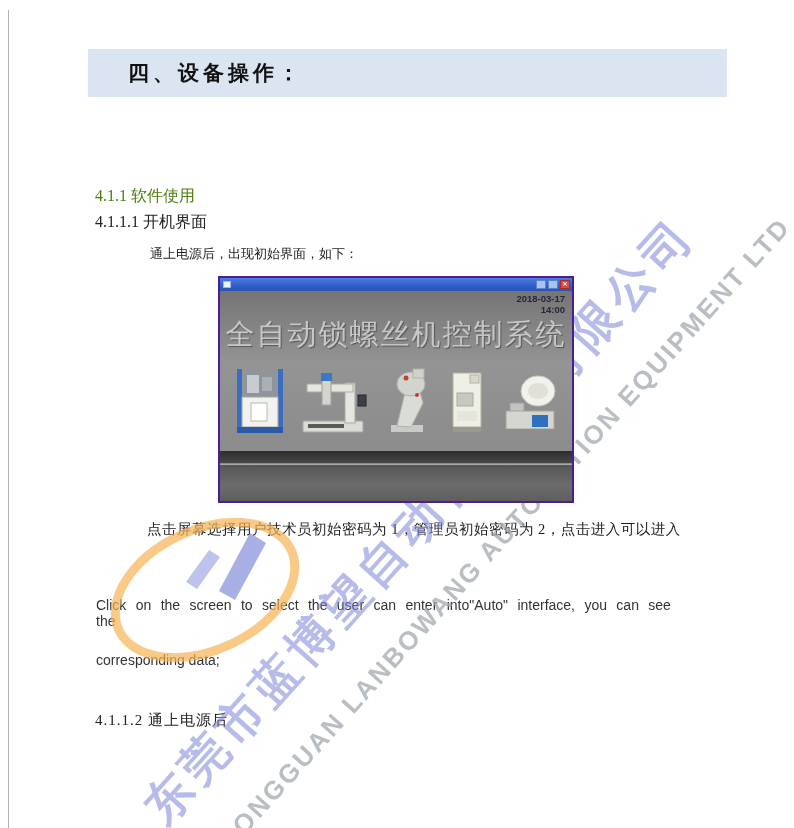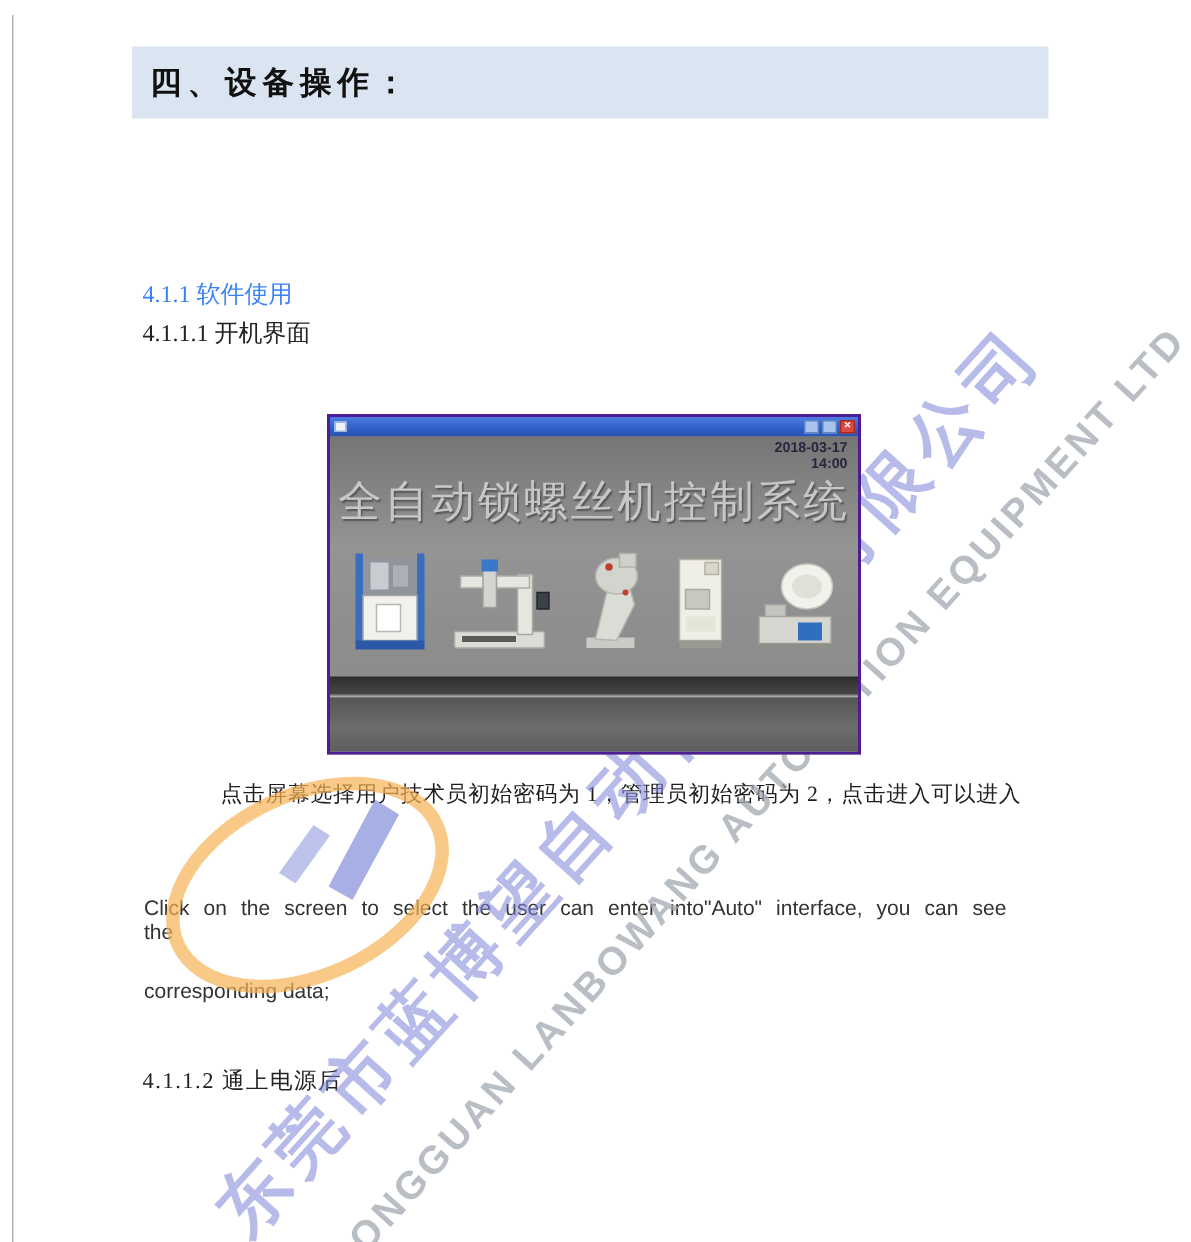--- a/index.html
+++ b/index.html
@@ -6,28 +6,28 @@
   .page{
     position:relative;width:794px;height:828px;background:#fff;overflow:hidden;
     font-family:"Liberation Serif", serif;color:#2b2b2b;
   }
   .page-edge-left{
     position:absolute;left:8px;top:10px;width:1px;height:818px;background:#b3b3b3;
   }
   
   .doc{position:absolute;inset:0;z-index:1;}
   .banner{
-    position:absolute;left:88px;top:31px;width:611px;height:48px;
-    background:#dbe5f1;display:flex;align-items:center;
+    position:absolute;left:88px;top:49px;width:611px;height:48px;
+    background:#dbe5f1;display:flex;align-items:center;padding-left:28px;
   }
   .banner-title{
     padding-left:12px;font-size:21px;font-weight:bold;letter-spacing:4px;color:#111;
   }
   .h41{position:absolute;left:95px;top:126px;font-size:19px;font-weight:bold;color:#111;letter-spacing:1px;}
-  .h411{position:absolute;left:95px;top:186px;font-size:16px;color:#3b82f6;}
+  .h411{position:absolute;left:95px;top:186px;font-size:16px;color:#4d7c0f;}
   .h4111{position:absolute;left:95px;top:212px;font-size:16px;color:#222;}
   .intro{position:absolute;left:150px;top:245px;font-size:13px;color:#222;}
   .cn1{position:absolute;left:117px;top:520px;font-size:14.5px;color:#1d1d1d;letter-spacing:0.5px;margin-left:30px;}
   .cn2{position:absolute;left:147px;top:558px;font-size:14.5px;color:#1d1d1d;letter-spacing:0.5px;}
   .en1{position:absolute;left:96px;top:597px;width:600px;font-family:"Liberation Sans",sans-serif;
        font-size:14px;color:#333;word-spacing:5.5px;}
   .en2{position:absolute;left:96px;top:636px;font-family:"Liberation Sans",sans-serif;font-size:14px;color:#333;margin-top:16px;}
   .h4112{position:absolute;left:95px;top:711px;font-size:15px;color:#222;letter-spacing:1px;}
 
   
@@ -89,20 +89,21 @@
 
 <div class="page">
   <div class="page-edge-left"></div>
 
   <div class="doc">
     <div class="banner">
       <span class="banner-title">四、设备操作：</span>
     </div>
     <div class="h411">4.1.1 软件使用</div>
     <div class="h4111">4.1.1.1 开机界面</div>
+    <div class="intro">通上电源后，出现初始界面，如下：</div>
     <div class="cn1">点击屏幕选择用户技术员初始密码为 1，管理员初始密码为 2，点击进入可以进入</div>
     <div class="en1">Click on the screen to select the user can enter into"Auto" interface, you can see the</div>
     <div class="en2">corresponding data;</div>
     <div class="h4112">4.1.1.2 通上电源后</div>
   </div>
 
   <div class="wm-layer">
     <svg class="wm-logo" width="270" height="210" viewBox="0 0 270 210">
       <ellipse cx="120" cy="85" rx="95" ry="60" fill="none" stroke="rgba(246,178,86,0.7)" stroke-width="9" transform="rotate(-25 120 85)"></ellipse>
       <polygon points="165,28 181,38 150,95 134,86" fill="rgba(110,122,210,0.6)"></polygon>

